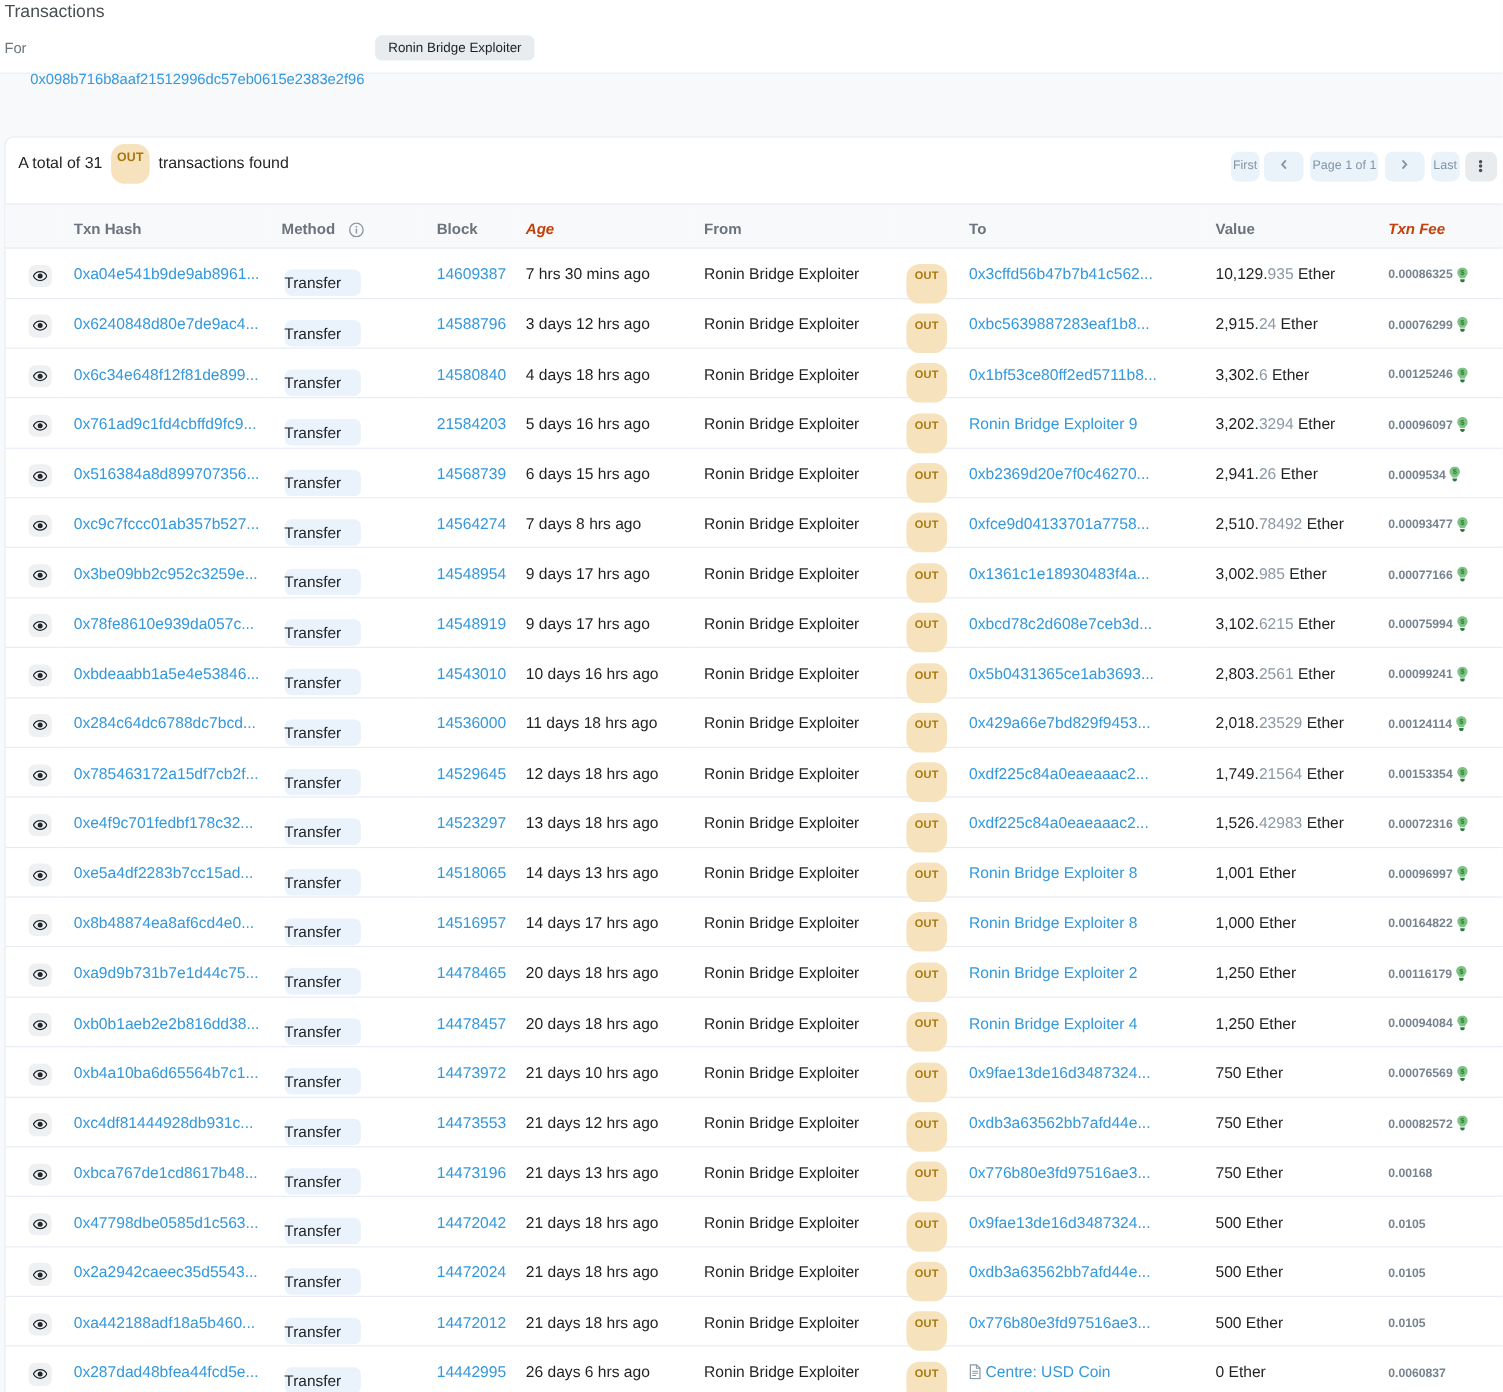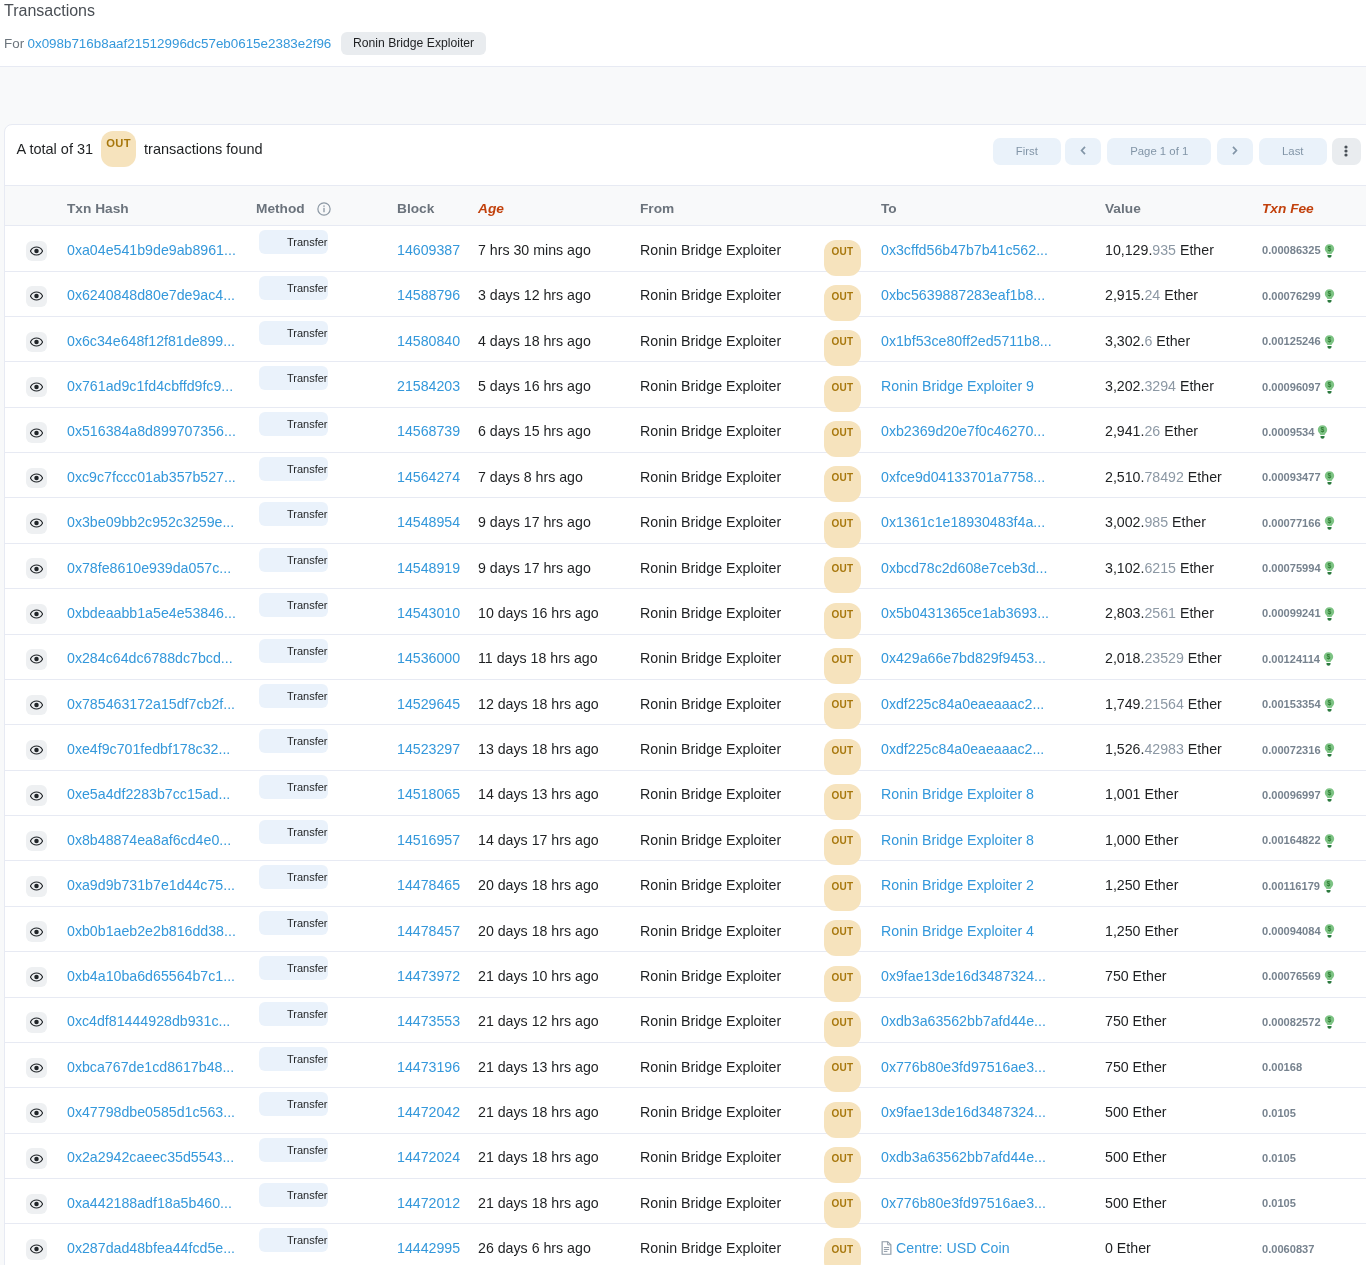--- a/index.html
+++ b/index.html
@@ -1,50 +1,50 @@
 <!DOCTYPE html>
 <html><head><meta charset="utf-8"><title>Transactions</title><style>
 *{box-sizing:border-box;}
 html,body{margin:0;padding:0;}
 body{background:#f8f9fa;font-family:"Liberation Sans",sans-serif;color:#1e2022;font-size:13.8px;overflow-x:hidden;}
 a{text-decoration:none;}
 .lnk{color:#3498db;}
 .topbar{background:#fff;border-bottom:1px solid #e7eaf3;padding:0 4px 11.5px;}
 h1{font-size:16px;font-weight:400;color:#4a4f55;margin:-1px 0 8.2px;line-height:24.5px;}
 .sub{display:flex;align-items:flex-start;font-size:13.4px;color:#6c757d;line-height:23px;height:23px;}
-.sub a{color:#3498db;margin-left:3.4px;}
+.sub a{color:#3498db;margin-left:3.4px;margin-top:28px;}
 .name-badge{background:#e9ecef;color:#1e2022;border-radius:6px;padding:0 12.3px;font-size:12.2px;margin-left:9.3px;line-height:23px;height:23px;}
 .card{background:#fff;border:1px solid #e7eaf3;border-radius:8px;margin:57px 0 0 3.5px;width:1370px;min-height:1200px;}
 .cardtop{display:flex;justify-content:space-between;align-items:flex-start;padding:12px 12px 0;height:60px;}
 .totline{display:flex;align-items:center;font-size:14.5px;color:#1e2022;height:24px;}
 .outb{background:#f6e3bd;color:#a7770c;font-weight:bold;font-size:10px;border-radius:12px;width:37px;height:36px;line-height:24px;text-align:center;letter-spacing:.3px;}
 .totline .outb{margin:0 8px;width:35px;font-size:11.2px;}
 .pager{display:flex;margin-top:0.7px;}
-.pbtn{display:inline-block;background:#eaf2fa;color:#8295a7;font-size:11.35px;border-radius:7px;height:27px;line-height:27px;padding:0 23px;margin-left:6px;}
+.pbtn{display:inline-block;background:#eaf2fa;color:#8295a7;font-size:11.35px;border-radius:7px;height:27px;line-height:27px;padding:0 2px;margin-left:6px;}
 .pbtn.arrow{padding:0;width:35.8px;text-align:center;}
 .pbtn:first-child{margin-left:2px;}
 .pbtn:nth-child(2){margin-left:4.5px;}
 .kebab{display:inline-block;background:#e9ecef;border-radius:7px;height:27px;width:29px;text-align:center;margin-left:5px;flex:none;}
 .kebab svg{margin-top:7.5px;}
 table{width:100%;border-collapse:collapse;table-layout:fixed;}
 th{background:#f8f9fa;border-top:1px solid #e7eaf3;border-bottom:1px solid #e7eaf3;font-weight:bold;color:#6b737c;text-align:left;padding:12.2px 12px 5.8px;font-size:13.7px;line-height:21px;}
 th.blue{color:#c2410c;font-style:italic;}
 td{border-bottom:1px solid #e7eaf3;padding:13.3px 12px 10.08px;font-size:14.2px;line-height:20px;position:relative;}
 .c1{width:50.5px;padding-left:26px;padding-right:0;}
 .c2{width:189px;}
 .c3{width:141px;}
 .c4{width:81px;}
 .c5{width:162px;}
 .c6{width:184px;}
 .c7{width:57px;}
 .c8{width:224px;}
 .c9{width:157px;}
 .c10{width:124.5px;}
 .eyebtn{position:absolute;left:21.8px;top:14.6px;display:flex;align-items:center;justify-content:center;width:20.5px;height:20.5px;background:#eef0f2;border-radius:6px;}
-.method{position:absolute;left:14.5px;top:4px;background:#eaf2fb;color:#1e2022;font-size:11px;border-radius:6px;width:69px;height:24px;line-height:24px;text-align:right;}
+.method{position:absolute;left:14.5px;top:19px;background:#eaf2fb;color:#1e2022;font-size:14px;border-radius:6px;width:69px;height:24px;line-height:24px;text-align:left;}
 td .outb{position:absolute;left:12px;top:13.4px;}
 .dec{color:#8c98a4;}
 .fee{color:#77838f;font-size:11.1px;font-weight:bold;}
 .bulb{vertical-align:-4.4px;margin-left:3px;}
 </style></head>
 <body>
 <div class="topbar">
 <h1>Transactions</h1>
 <div class="sub">For <a href="#">0x098b716b8aaf21512996dc57eb0615e2383e2f96</a><span class="name-badge">Ronin Bridge Exploiter</span></div>
 </div>

